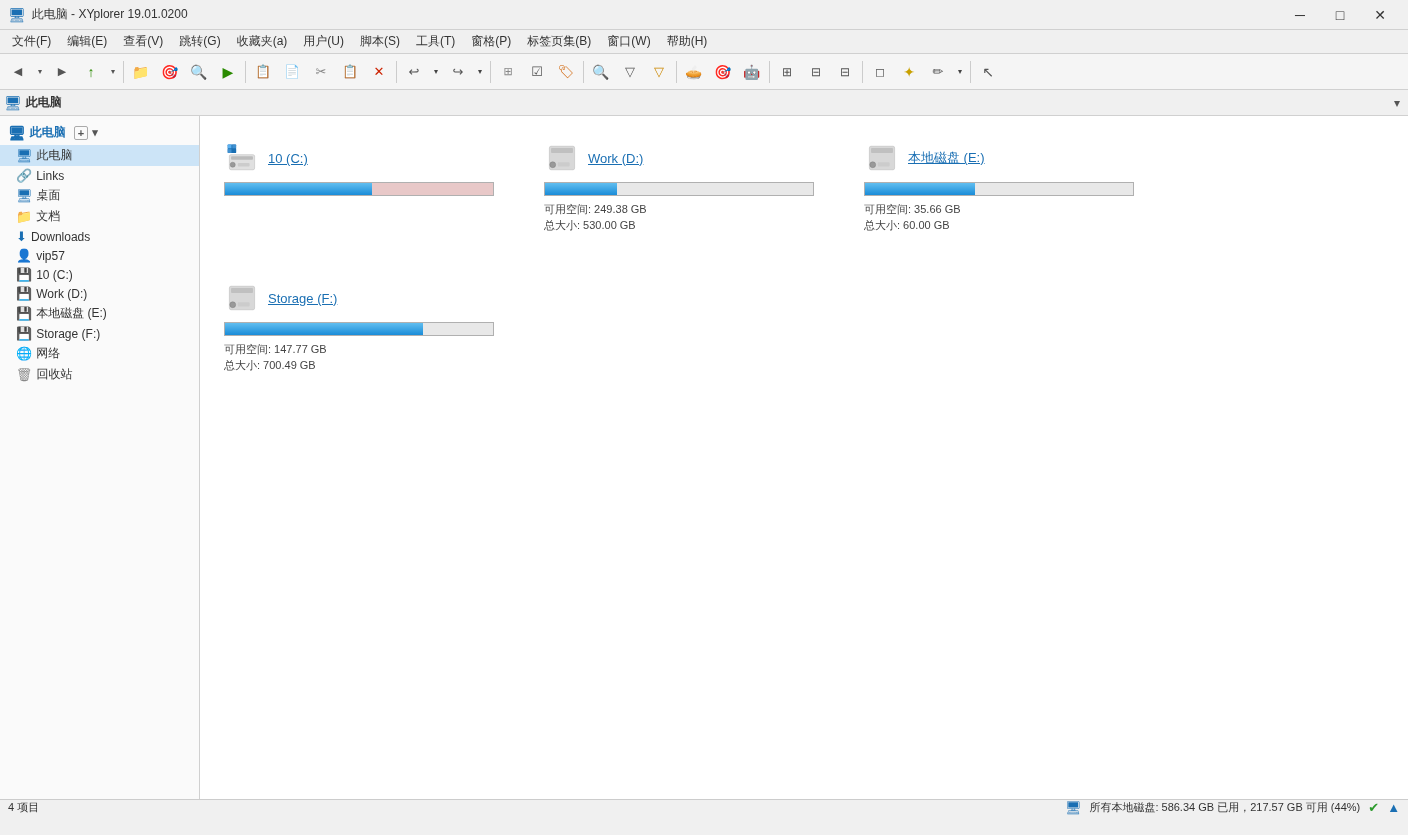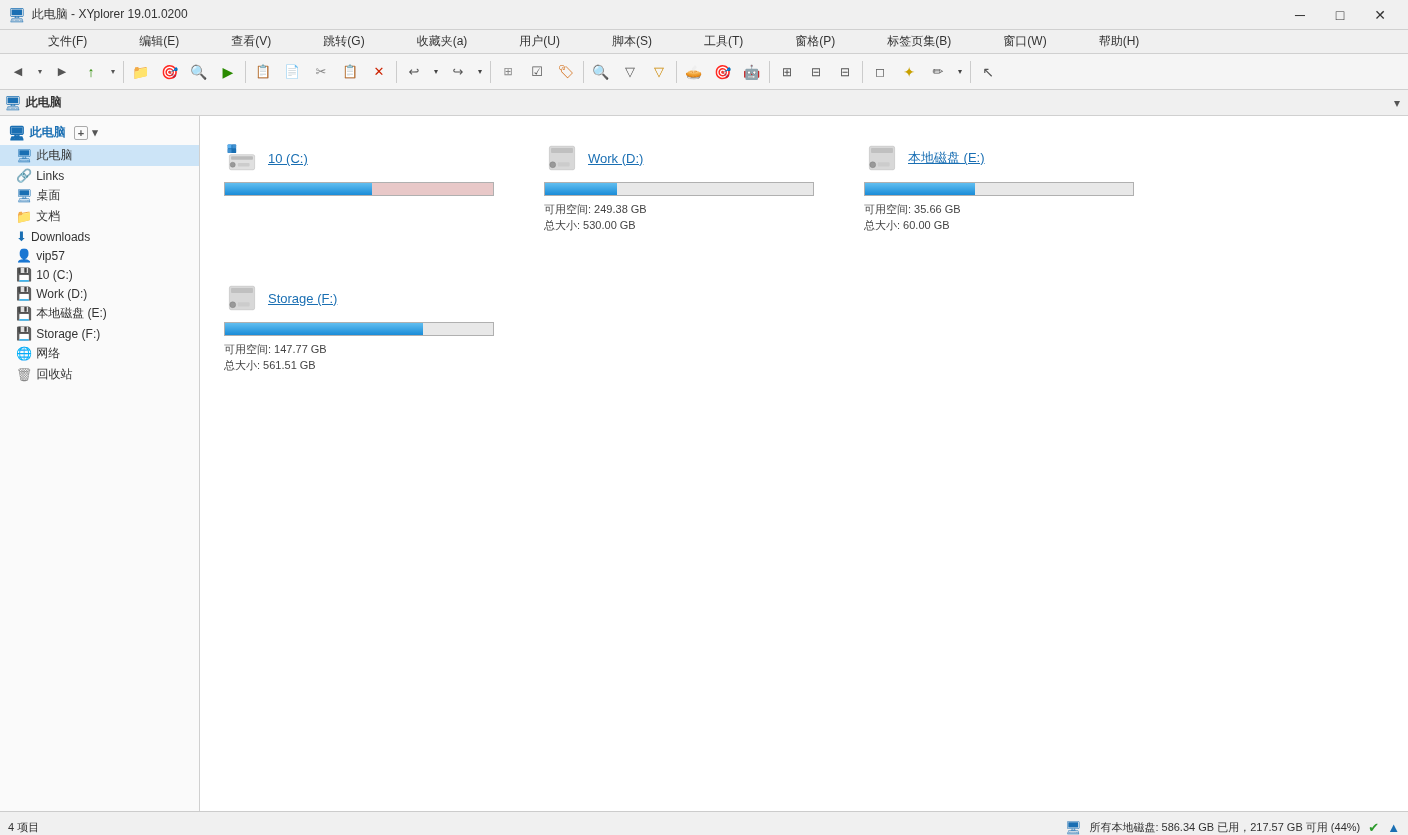--- a/index.html
+++ b/index.html
@@ -21,21 +21,21 @@
 
     
     #menubar {
       background: #f0f0f0;
       height: 24px;
       display: flex;
       align-items: center;
       padding: 0 4px;
       border-bottom: 1px solid #d0d0d0;
     }
-    .menu-item { padding: 2px 8px; cursor: pointer; font-size: 12px; color: #333; margin-left: 36px; }
+    .menu-item { padding: 2px 8px; cursor: pointer; font-size: 12px; color: #333; }
 
     
     #toolbar {
       background: #f5f5f5;
       height: 36px;
       display: flex;
       align-items: center;
       padding: 0 4px;
       gap: 1px;
       border-bottom: 1px solid #d0d0d0;
@@ -125,25 +125,25 @@
       cursor: pointer;
       padding: 8px;
     }
     .drive-header { display: flex; align-items: center; gap: 8px; }
     .drive-icon-wrap { width: 36px; height: 36px; display: flex; align-items: center; justify-content: center; }
     .drive-label { font-size: 13px; font-weight: normal; color: #1a6fb3; text-decoration: underline; }
     .drive-info { font-size: 11px; color: #444; display: flex; flex-direction: column; gap: 1px; }
 
     
     #statusbar {
-      height: 24px;
+      height: 36px;
       background: #f0f0f0;
       border-top: 1px solid #ccc;
       display: flex;
-      align-items: flex-end;
+      align-items: flex-start;
       padding: 0 8px;
       gap: 15px;
       font-size: 11px;
       color: #333;
     }
     #statusbar-left { flex: 1; }
     #statusbar-center { flex: 2; text-align: center; }
     #statusbar-right { flex: 2; display: flex; align-items: center; justify-content: flex-end; gap: 8px; }
     .status-hdd-icon { color: #1a6fb3; font-size: 13px; }
     .status-check { color: #2a9a2a; font-size: 13px; }
@@ -391,21 +391,21 @@
           </svg>
         </div>
         <span class="drive-label">Storage (F:)</span>
       </div>
       <div class="bar-container">
         <div style="width:74%; height:100%; background:linear-gradient(to bottom, #60bef0, #1a8cd8);"></div>
         <div style="width:26%; height:100%; background:#e8e8e8;"></div>
       </div>
       <div class="drive-info">
         <span>可用空间: 147.77 GB</span>
-        <span>总大小: 561.51 GB</span>
+        <span>总大小: 700.49 GB</span>
       </div>
     </div>
 
   </div>
 </div>
 
 <div id="statusbar">
   <div id="statusbar-left">
     <span>4 项目</span>
   </div>

